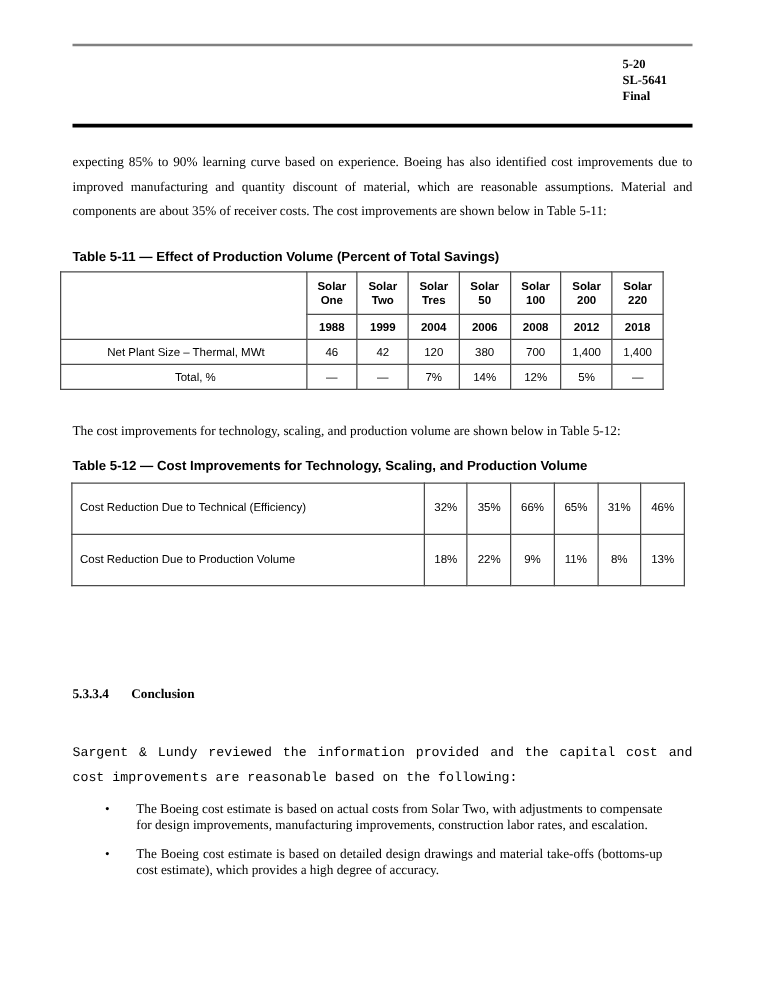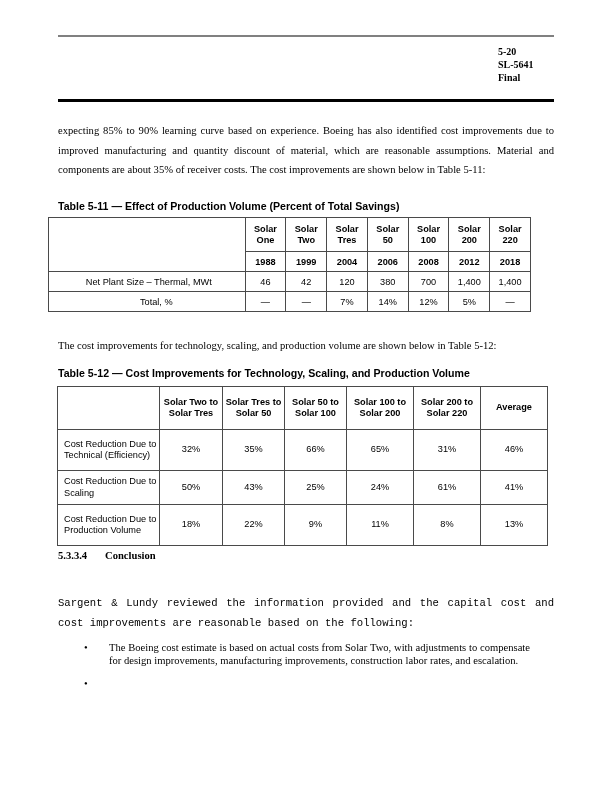--- a/index.html
+++ b/index.html
@@ -93,46 +93,28 @@
     <td>—</td>
   </tr>
 </tbody>
   </table>
 
 <div class="para para2">The cost improvements for technology, scaling, and production volume are shown below in Table 5-12:</div>
 
 <div class="caption cap2">Table 5-12 — Cost Improvements for Technology, Scaling, and Production Volume</div>
 <table class="t2">
   <tbody>
-      <tr>
-    <th style="width:97px"></th>
-    <th style="width:58px">Solar Two to Solar Tres</th>
-    <th style="width:57px">Solar Tres to Solar 50</th>
-    <th style="width:57px">Solar 50 to Solar 100</th>
-    <th style="width:62px">Solar 100 to Solar 200</th>
-    <th style="width:62px">Solar 200 to Solar 220</th>
-    <th>Average</th>
-  </tr>
   <tr class="r1">
     <td class="lbl">Cost Reduction Due to Technical (Efficiency)</td>
     <td>32%</td>
     <td>35%</td>
     <td>66%</td>
     <td>65%</td>
     <td>31%</td>
     <td>46%</td>
-  </tr>
-  <tr class="r2">
-    <td class="lbl">Cost Reduction Due to Scaling</td>
-    <td>50%</td>
-    <td>43%</td>
-    <td>25%</td>
-    <td>24%</td>
-    <td>61%</td>
-    <td>41%</td>
   </tr>
   <tr class="r3">
     <td class="lbl">Cost Reduction Due to Production Volume</td>
     <td>18%</td>
     <td>22%</td>
     <td>9%</td>
     <td>11%</td>
     <td>8%</td>
     <td>13%</td>
   </tr>
@@ -145,14 +127,15 @@
 
 <div class="para para3">Sargent &amp; Lundy reviewed the information provided and the capital cost and cost improvements are reasonable based on the following:</div>
 
 <div class="bullets">
   <div class="bullet">
     <span class="dot">•</span>
     <span>The Boeing cost estimate is based on actual costs from Solar Two, with adjustments to compensate for design improvements, manufacturing improvements, construction labor rates, and escalation.</span>
   </div>
   <div class="bullet">
     <span class="dot">•</span>
+    <span>The Boeing cost estimate is based on detailed design drawings and material take-offs (bottoms-up cost estimate), which provides a high degree of accuracy.</span>
   </div>
 </div>
 
 </body></html>

